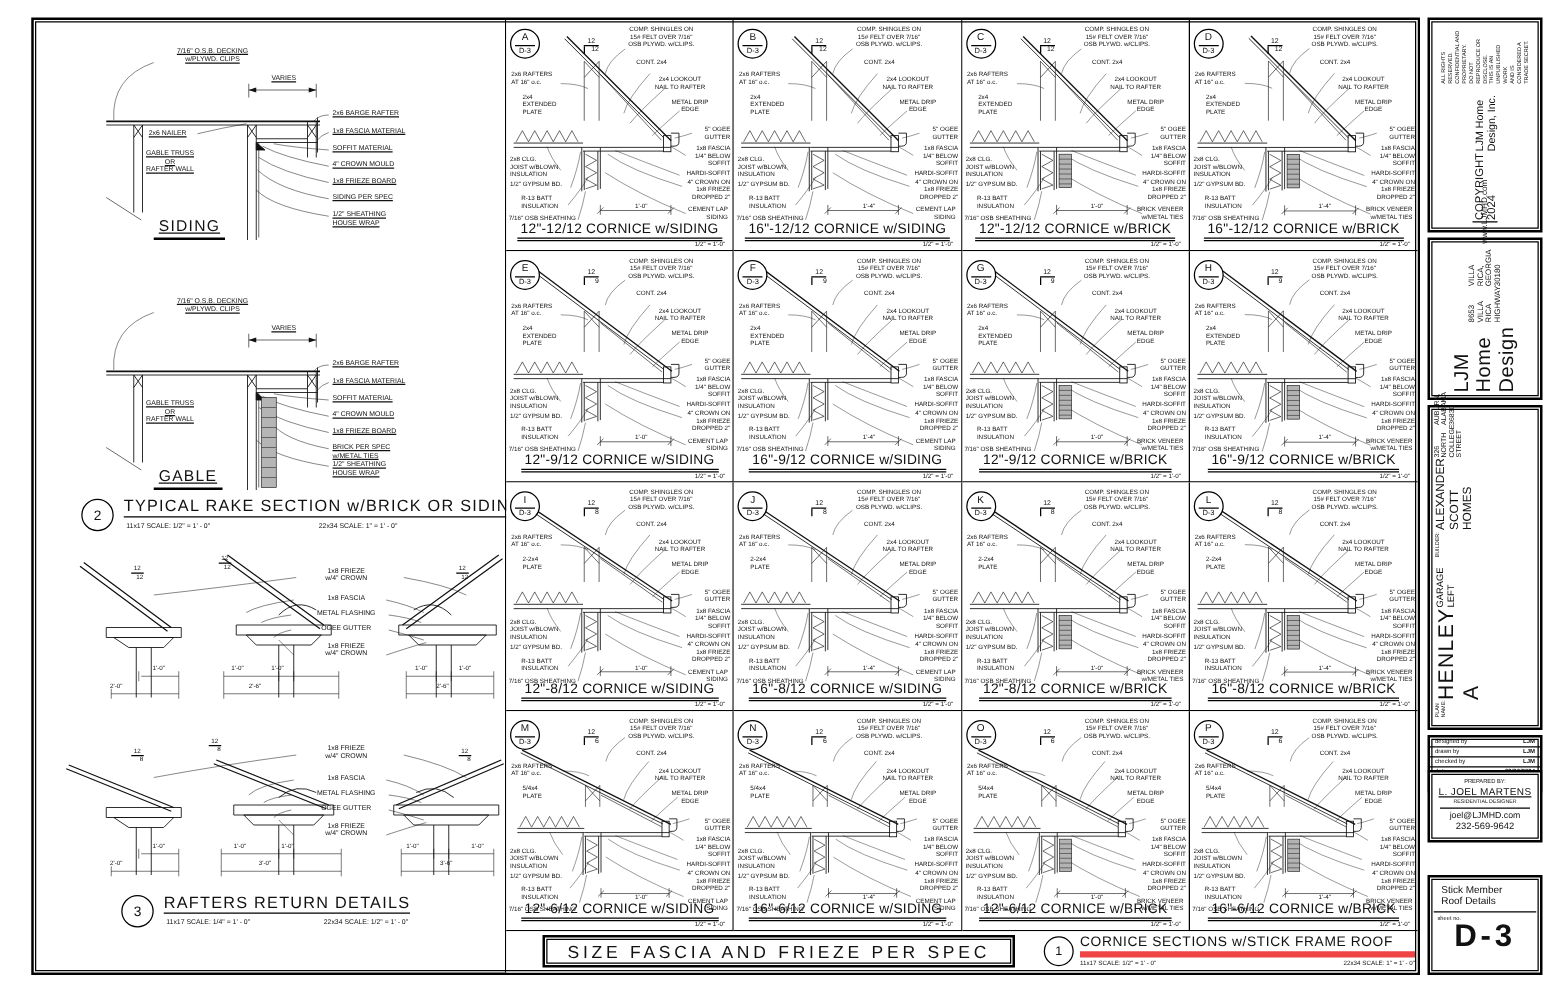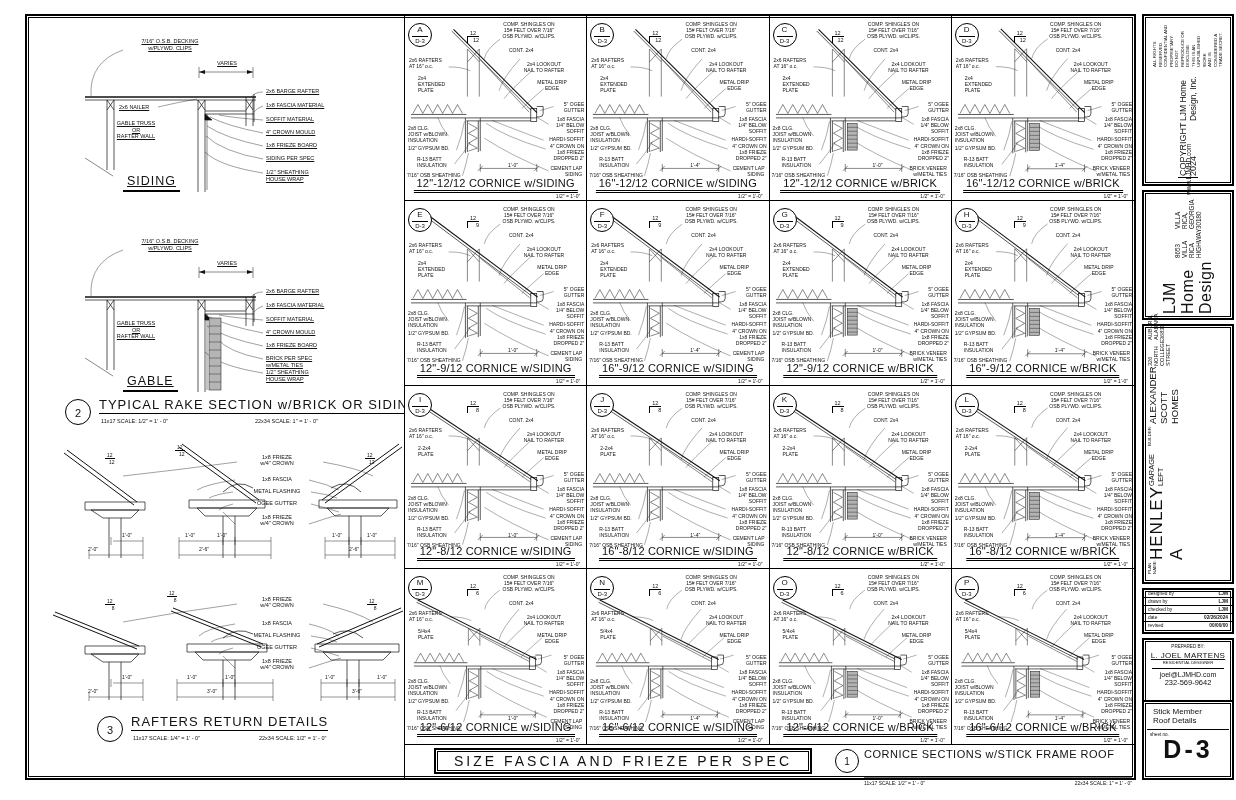--- a/index.html
+++ b/index.html
@@ -38,21 +38,21 @@
   .s-rise{display:block;text-align:right;border-left:0.8px solid #000;padding-left:4px;}
   .cell-title{position:absolute;bottom:7px;left:50%;transform:translateX(-50%);font-size:11px;white-space:nowrap;border-bottom:3px double #000;padding:0 3px 1px;letter-spacing:0.2px;}
   .cell-scale{position:absolute;bottom:1px;right:6px;font-size:5px;}
   .strip{position:relative;height:33px;background:#fff;}
   .specbox{position:absolute;left:29px;top:3px;width:378px;height:26px;border:2px solid #000;display:flex;align-items:center;justify-content:center;}
   .specbox::after{content:"";position:absolute;inset:1px;border:0.5px solid #000;}
   .specbox span{font-size:14px;letter-spacing:3px;}
   .circ{position:absolute;border:1px solid #000;border-radius:50%;text-align:center;background:#fff;}
   .strip .circ{left:430px;top:4px;width:24px;height:24px;font-size:10px;line-height:24px;}
   .ftitle{position:absolute;left:459px;top:3px;width:268px;}
-  .ftitle .t{font-size:11px;letter-spacing:0.5px;border-bottom:1px solid #ef4444;padding-bottom:17px;white-space:nowrap;}
+  .ftitle .t{font-size:11px;letter-spacing:0.5px;border-bottom:5px solid #ef4444;padding-bottom:1px;white-space:nowrap;}
   .ftitle .scales{display:flex;justify-content:space-between;font-size:5px;margin-top:2px;}
   
   .rake{position:absolute;left:0;width:377px;height:196px;}
   .rake1{top:14px;} .rake2{top:214px;}
   .rakesvg{position:absolute;inset:0;width:100%;height:100%;}
   .lbl{position:absolute;font-size:5.5px;line-height:1.2;white-space:pre-line;text-decoration:underline;}
   .r-deck{left:98px;top:8px;width:90px;text-align:center;}
   .r-varies{left:170px;top:30px;width:60px;text-align:center;}
   .r-nailer{left:92px;top:74px;width:40px;}
   .r-gable{left:82px;top:90px;width:54px;text-align:center;}
@@ -93,21 +93,21 @@
   .tb-proj .vert{padding:8px 3px;}
   .tb-proj .tiny{font-size:4.4px;align-self:flex-start;}
   .tb-proj .plan{font-size:17px;letter-spacing:1px;}
   .tb-proj .variant{font-size:7.5px;margin-bottom:8px;}
   .tb-proj .builder{font-size:9.5px;margin-top:2px;}
   .tb-proj .baddr{font-size:5.6px;}
   .tb-cred{top:588px;height:46px;font-size:4.8px;}
   .tb-cred .row{display:flex;justify-content:space-between;border-bottom:0.5px solid #000;padding:1.2px 4px 0.8px;}
   .tb-cred .row:last-child{border-bottom:none;}
   .tb-cred .v{font-weight:bold;}
-  .tb-prep{top:638px;height:69px;text-align:center;}
+  .tb-prep{top:616px;height:58px;text-align:center;}
   .tb-prep .p0{font-size:4.6px;margin-top:4px;}
   .tb-prep .p1{font-size:8px;text-decoration:underline;margin-top:2px;letter-spacing:0.3px;}
   .tb-prep .p2{font-size:4.2px;}
   .tb-prep .p3{font-size:7px;border-top:0.7px solid #000;margin:3px 8px 0;padding-top:2px;}
   .tb-prep .p4{font-size:7.5px;}
   .tb-sheet{top:700px;height:80px;}
   .tb-sheet .d{font-size:8px;line-height:1.15;padding:5px 0 0 6px;border-bottom:0.7px solid #000;padding-bottom:4px;margin:0 3px;}
   .tb-sheet .sl{font-size:4.6px;padding:2px 0 0 6px;}
   .tb-sheet .num{font-size:25px;font-weight:bold;letter-spacing:3px;text-align:center;margin-top:-2px;}
   svg{display:block;}

